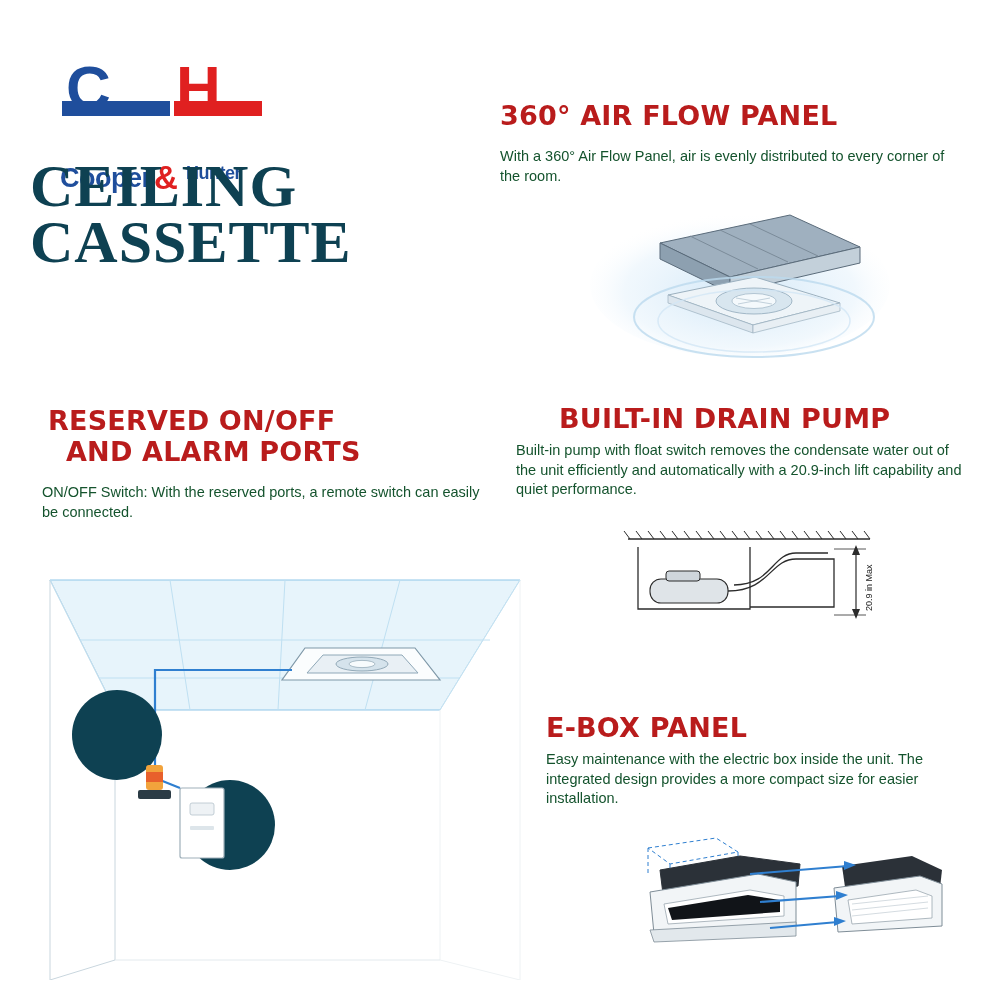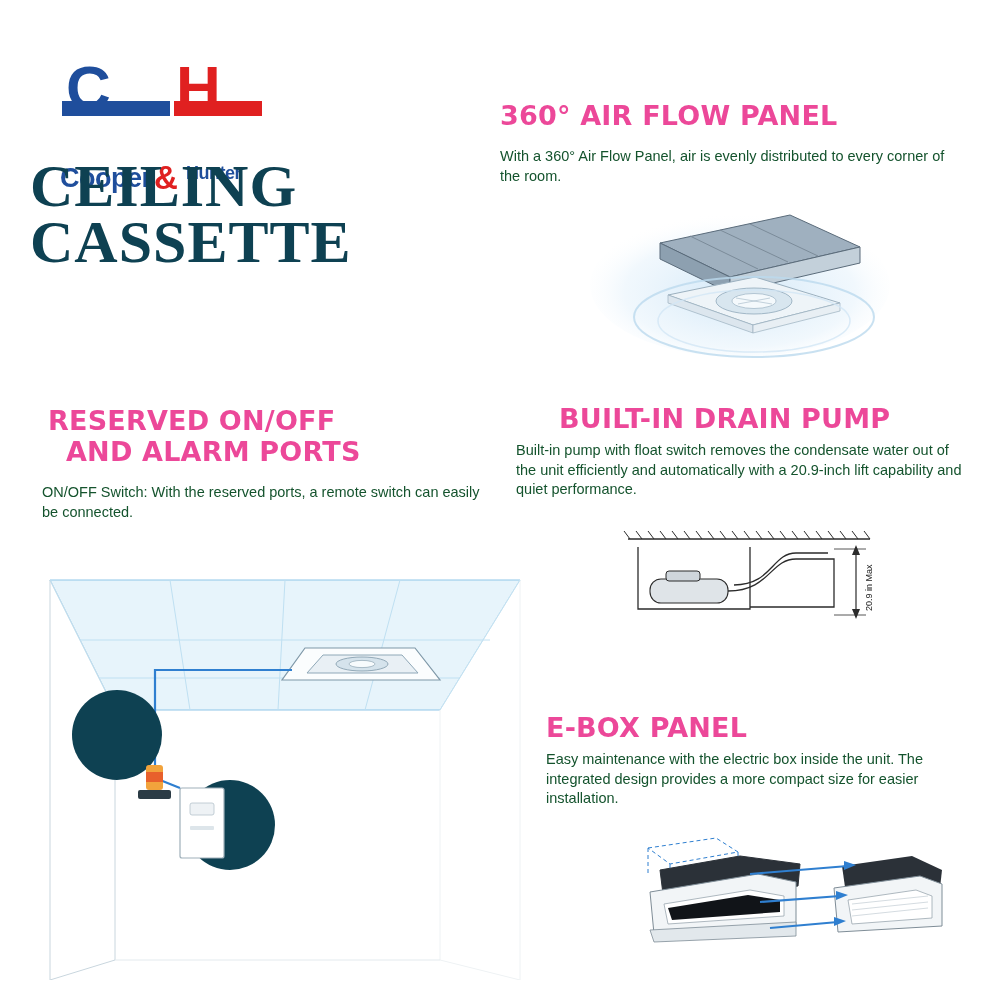--- a/index.html
+++ b/index.html
@@ -57,21 +57,21 @@
     font-weight: bold;
     font-size: 60px;
     line-height: 0.94;
     letter-spacing: 1px;
     text-transform: uppercase;
   }
   .main-title .l2 { display: block; text-align: left; }
 
   
   .sec-head {
-    color: #ec4899;
+    color: #b91c1c;
     font-family: "DejaVu Sans", sans-serif;
     font-weight: bold;
     font-size: 27px;
     letter-spacing: 0.2px;
     line-height: 1.15;
   }
   .sec-body {
     font-family: "Liberation Sans", sans-serif;
     font-size: 14.5px;
     line-height: 1.35;

